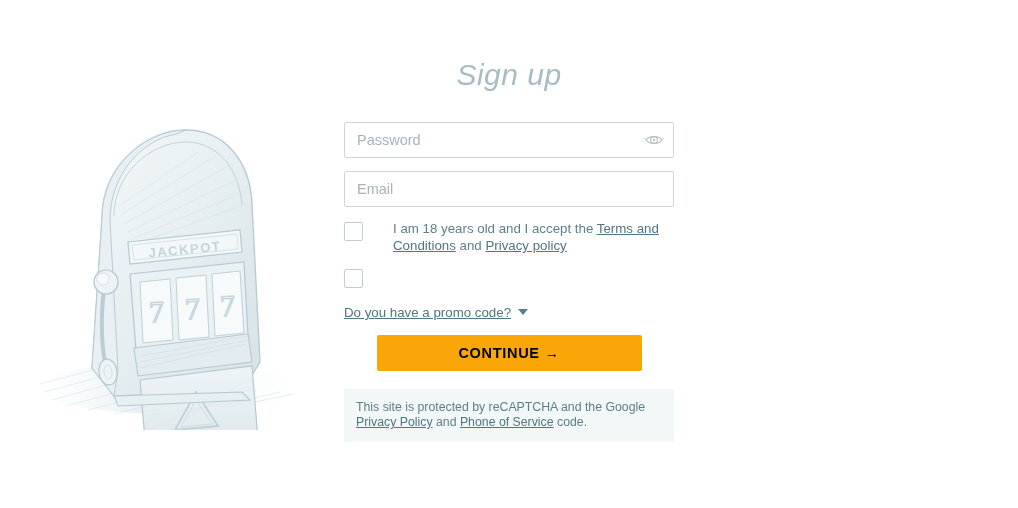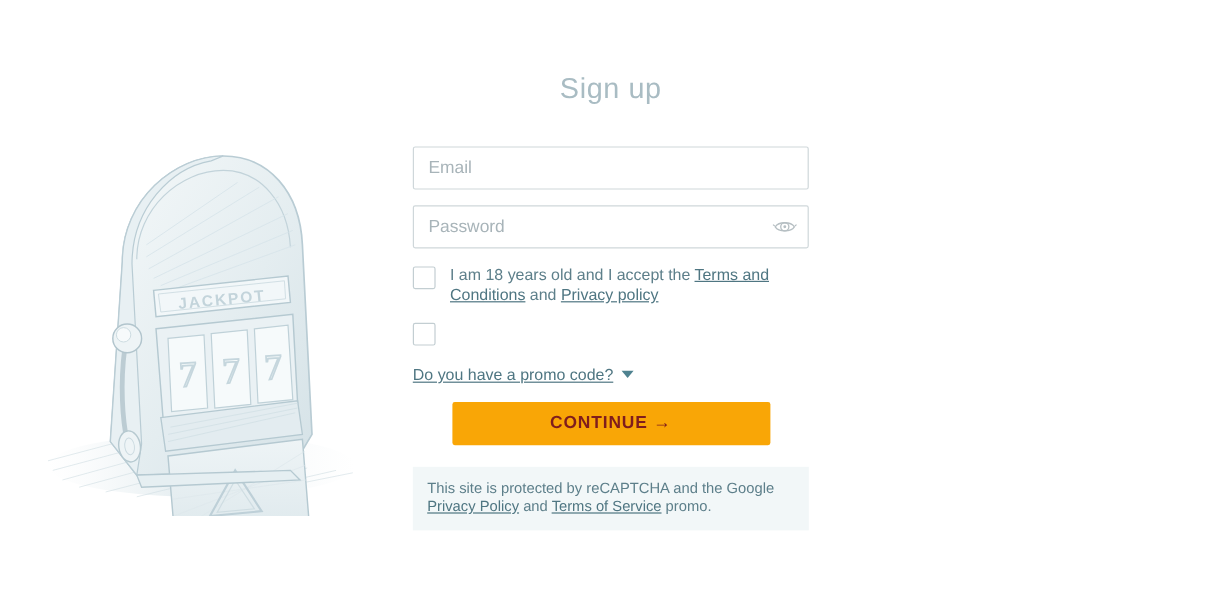--- a/index.html
+++ b/index.html
@@ -37,27 +37,28 @@
   }
 
   
   .form-col {
     position: absolute;
     left: 344px;
     top: 56px;
     width: 330px;
   }
   .page-title {
-    font-size: 24px;
+    font-size: 30px;
     font-weight: 300;
     color: #a9bcc3;
     text-align: center;
     letter-spacing: 0.5px;
     margin: 0 0 28px 0;
     line-height: 38px;
+    font-style: italic;
   }
 
   .field {
     position: relative;
     margin-bottom: 13px;
   }
   .text-input {
     box-sizing: border-box;
     width: 330px;
     height: 36px;
@@ -85,20 +86,21 @@
     padding: 0;
     cursor: pointer;
     line-height: 0;
   }
 
   
   .check-row {
     display: flex;
     align-items: flex-start;
     margin-top: 11px;
+    gap: 18px;
   }
   .check-row.second { margin-top: 13px; }
   .checkbox {
     flex: 0 0 auto;
     width: 19px;
     height: 19px;
     border: 1px solid #c3ced2;
     border-radius: 2px;
     background: #fff;
     margin-top: 2px;
@@ -146,21 +148,21 @@
     margin-top: 15px;
     display: flex;
     justify-content: center;
   }
   .continue-btn {
     width: 265px;
     height: 36px;
     background: #f9a606;
     border: none;
     border-radius: 2px;
-    color: #7f1d1d;
+    color: #000000;
     font-family: "Liberation Sans", sans-serif;
     font-size: 14.5px;
     font-weight: bold;
     letter-spacing: 0.7px;
     cursor: pointer;
   }
 
   
   .recaptcha {
     margin-top: 18px;
@@ -290,53 +292,53 @@
         <path d="M96 296 L224 292 L232 300 L100 306 Z" fill="#e6eff2" stroke="#b5c9d1" stroke-width="1.1"></path>
       </g>
     </svg>
   </div>
 
   <div class="form-col">
 
     <h1 class="page-title">Sign up</h1>
 
     <div class="field">
-      <input class="text-input" type="text" placeholder="Email" style="">
-    </div>
-
-    <div class="field">
       <input class="text-input" type="text" placeholder="Password" style="">
       <button class="eye-btn" aria-label="show password">
         <svg width="22" height="20" viewBox="0 0 22 20" xmlns="http://www.w3.org/2000/svg">
           <path d="M3 10 C6 5.5 16 5.5 19 10 C16 14.5 6 14.5 3 10 Z" fill="none" stroke="#b6bfc3" stroke-width="1.1"></path>
           <circle cx="11" cy="10" r="3.4" fill="none" stroke="#b6bfc3" stroke-width="1.1"></circle>
           <circle cx="11" cy="10" r="1.2" fill="#b6bfc3"></circle>
           <path d="M1.2 8.2 L2.6 9.4" stroke="#b6bfc3" stroke-width="1" fill="none"></path>
           <path d="M20.8 8.2 L19.4 9.4" stroke="#b6bfc3" stroke-width="1" fill="none"></path>
         </svg>
       </button>
     </div>
 
+    <div class="field">
+      <input class="text-input" type="text" placeholder="Email" style="">
+    </div>
+
     <div class="check-row">
       <div class="checkbox"></div>
       <div class="check-label">
         <span>I am 18 years old and I accept the </span><a class="link">Terms and Conditions</a><span> and </span><a class="link">Privacy policy</a>
       </div>
     </div>
 
     <div class="check-row second">
       <div class="checkbox"></div>
     </div>
 
     <div class="promo-row">
       <span class="promo-link">Do you have a promo code?</span><span class="caret"></span>
     </div>
 
     <div class="continue-wrap">
       <button class="continue-btn">CONTINUE →</button>
     </div>
 
     <div class="recaptcha">
-      <span>This site is protected by reCAPTCHA and the Google </span><a>Privacy Policy</a><span> and </span><a>Terms of Service</a><span> promo.</span>
+      <span>This site is protected by reCAPTCHA and the Google </span><a>Privacy Policy</a><span> and </span><a>Phone of Service</a><span> code.</span>
     </div>
 
   </div>
 </div>
 
 </body></html>

